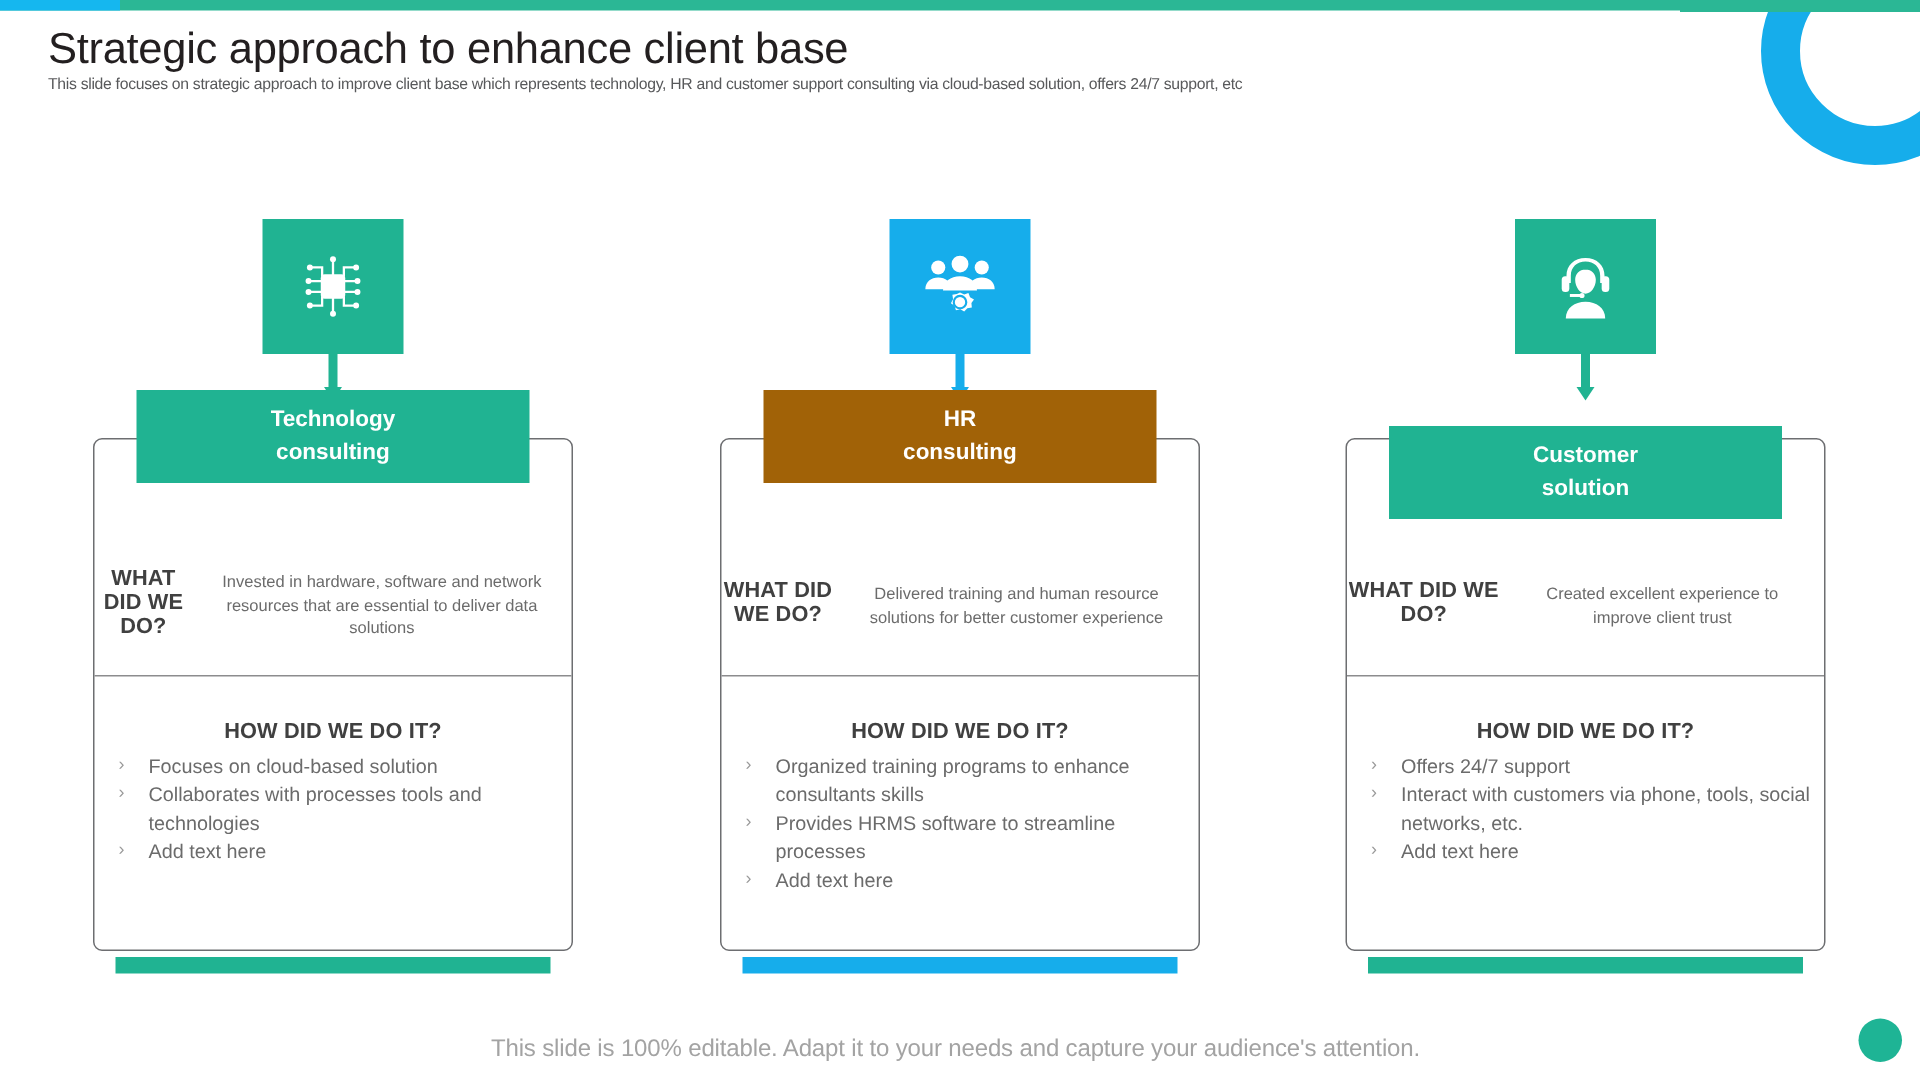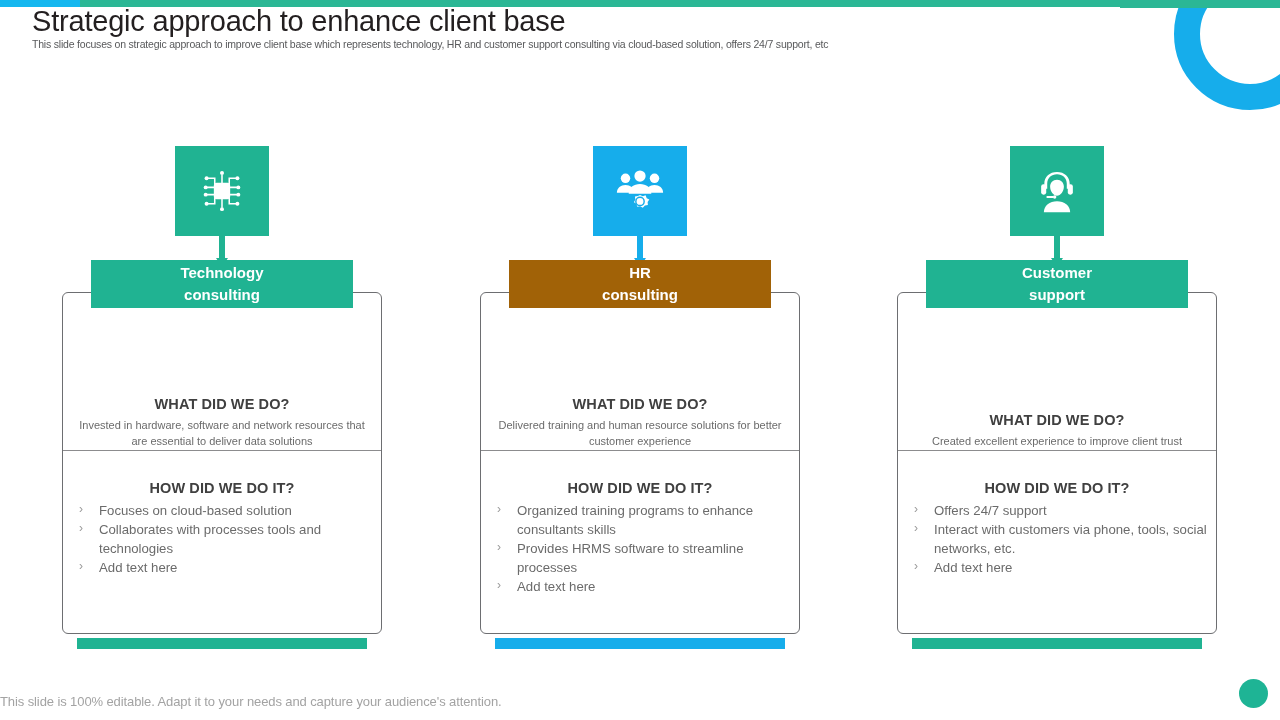--- a/index.html
+++ b/index.html
@@ -25,21 +25,21 @@
     position:absolute; top:0; right:0; width:160px; height:8px;
     background:#2BB795; z-index:6;
   }
   .corner-dot {
     position:absolute; right:12px; bottom:12px;
     width:29px; height:29px; border-radius:50%;
     background:#1EB495; z-index:5;
   }
 
   
-  .header { position:absolute; top:6px; left:32px; width:1000px; z-index:8; }
+  .header { position:absolute; top:18px; left:32px; width:1000px; z-index:8; }
   .title {
     font-size:29px; font-weight:400; color:#231f20;
     letter-spacing:-0.2px; line-height:1.1; white-space:nowrap;
   }
   .subtitle {
     margin-top:0; font-size:10.5px; color:#58595b;
     letter-spacing:-0.2px; line-height:1.3; white-space:nowrap;
   }
 
   
@@ -64,37 +64,37 @@
   .connector .stem { position:absolute; top:0; left:0; width:6px; height:26px; }
   .connector .tip {
     position:absolute; top:22px; left:-3px;
     width:0; height:0; border-left:6px solid transparent;
     border-right:6px solid transparent; border-top:9px solid transparent;
   }
 
   
   .banner {
     position:absolute; top:114px; left:50%; transform:translateX(-50%);
-    width:262px; height:48px;
+    width:262px; height:62px;
     display:flex; flex-direction:column; align-items:center; justify-content:center;
     color:#ffffff; font-weight:bold; font-size:15px; line-height:1.5;
     z-index:4;
   }
   .banner span { display:block; }
 
   
   .card {
     position:absolute; top:146px; left:50%; transform:translateX(-50%);
     width:320px; height:342px;
     border:1px solid #6d6e71; border-radius:6px;
     background:#ffffff; z-index:2;
   }
   .card-top {
     position:absolute; top:0; left:0; right:0; height:157px;
-    display:flex; flex-direction:column; align-items:center; justify-content:flex-end;
+    display:flex; flex-direction:row; align-items:center; justify-content:center;
     padding-top:60px;
   }
   .card-divider {
     position:absolute; top:157px; left:0; right:0; height:1px; background:#8c8c8e;
   }
   .card-bottom {
     position:absolute; top:158px; left:0; right:0; bottom:0;
     padding-top:29px;
   }
   .sec-title {
@@ -115,22 +115,22 @@
   }
 
   
   .card-footbar {
     position:absolute; top:492px; left:50%; transform:translateX(-50%);
     width:290px; height:11px; z-index:3;
   }
 
   
   .footnote {
-    position:absolute; bottom:11px; left:0; width:1274px; 
-    font-size:13px; color:#a3a3a3; letter-spacing:-0.1px;
+    position:absolute; bottom:11px; left:0; width:1274px; text-align:center;
+    font-size:16px; color:#a3a3a3; letter-spacing:-0.1px;
   }
 </style>
 </head>
 <body>
 
 <div class="slide">
 
   <div class="topbar"></div>
   <div class="topbar-blue"></div>
 
@@ -251,23 +251,23 @@
             <path d="M20.5 37.5h7.5v2.2h-7.5z"></path>
             <circle cx="29.4" cy="38.6" r="1.9"></circle>
             <path d="M17.5 55.5c0-7.7 6.5-12.3 14.5-12.3s14.5 4.6 14.5 12.3z"></path>
           </g>
         </svg>
       </div>
       <div class="connector">
         <div class="stem" style="background: rgb(32, 179, 146);"></div>
         <div class="tip" style="border-top-color: rgb(32, 179, 146);"></div>
       </div>
-      <div class="banner" style="background: rgb(32, 179, 146);">
+      <div class="banner" style="background: rgb(32, 179, 146); margin-top: 24px;">
         <span>Customer</span>
-        <span>support</span>
+        <span>solution</span>
       </div>
       <div class="card">
         <div class="card-top">
           <div class="sec-title">WHAT DID WE DO?</div>
           <div class="sec-body">Created excellent experience to improve client trust</div>
         </div>
         <div class="card-divider"></div>
         <div class="card-bottom">
           <div class="sec-title">HOW DID WE DO IT?</div>
           <ul class="bullets">

